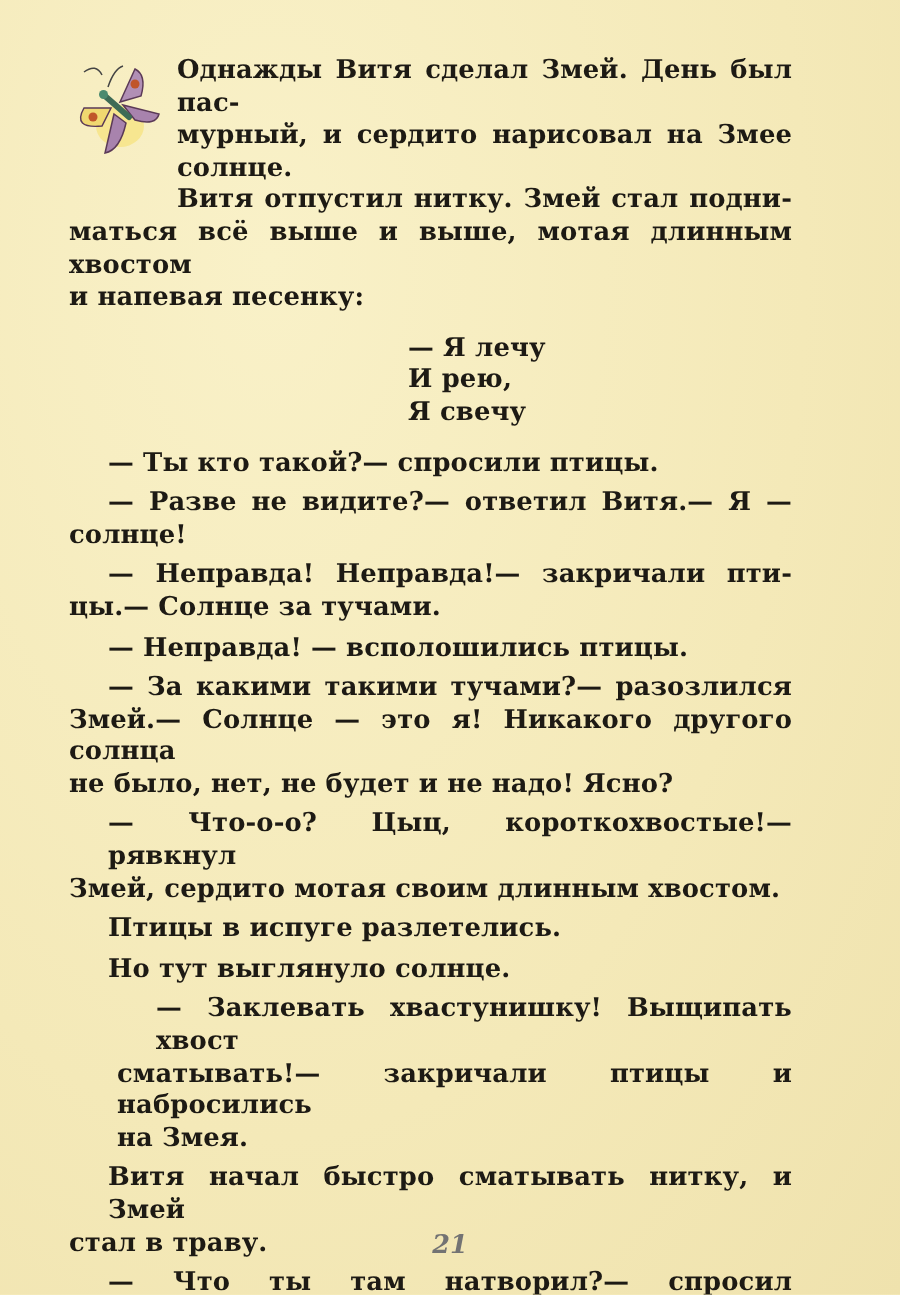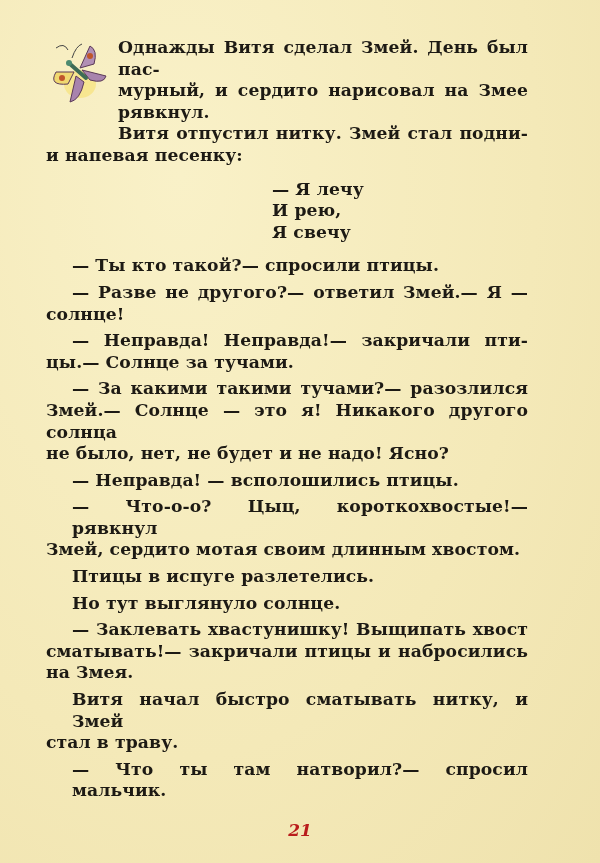--- a/index.html
+++ b/index.html
@@ -20,21 +20,21 @@
     }
     .p { margin: 0; text-align: justify; text-indent: 26px; }
     .p.first { text-indent: 0; padding-left: 72px; }
     .p.gap { margin-top: 5px; }
     .line { display: block; text-align: justify; text-align-last: justify; }
     .line.last { text-align-last: left; }
     .poem { margin: 12px 0 12px 182px; }
     .poem div { line-height: 21.6px; margin-left: 44px; }
     .pagenum {
       position: absolute; left: 0; width: 600px; top: 820px; text-align: center;
-      font-size: 17px; font-style: italic; font-weight: bold; color: #b91c1c;
+      font-size: 17px; font-style: italic; font-weight: bold; color: #737373;
     }
   </style>
 </head>
 <body>
 
 <div class="page">
   <svg class="butterfly" viewBox="0 0 66 66">
     <ellipse cx="34" cy="44" rx="16" ry="14" fill="#f6e27a" opacity="0.7"></ellipse>
     <path d="M22 10 Q18 2 10 8" stroke="#444" stroke-width="1" fill="none"></path>
     <path d="M26 18 Q30 6 36 4" stroke="#444" stroke-width="1" fill="none"></path>
@@ -45,64 +45,65 @@
     <circle cx="16" cy="38" r="3" fill="#c0552a"></circle>
     <circle cx="44" cy="16" r="3" fill="#c0552a"></circle>
     <path d="M24 24 L40 38" stroke="#3e6b56" stroke-width="4" stroke-linecap="round"></path>
     <circle cx="23" cy="23" r="3" fill="#4c8a6f"></circle>
   </svg>
 
   <div class="text">
     <p class="p first">
       <span class="line">Однажды Витя сделал Змей. День был пас-</span>
       <span class="line">мурный, и сердито нарисовал на Змее</span>
-      <span class="line last">рявкнул.</span>
+      <span class="line last">солнце.</span>
     </p>
     <p class="p" style="text-indent:0;">
       <span class="line" style="padding-left:72px;">Витя отпустил нитку. Змей стал подни-</span>
+      <span class="line">маться всё выше и выше, мотая длинным хвостом</span>
       <span class="line last">и напевая песенку:</span>
     </p>
 
     <div class="poem">
       <div>— Я лечу</div>
       <div style="padding-left:0;">И рею,</div>
       <div>Я свечу</div>
     </div>
 
     <div id="paras">
         <p class="p gap" style="text-indent: 0px;">
           <span class="line last" style="padding-left: 26px;">— Ты кто такой?— спросили птицы.</span>
         </p>
         <p class="p gap" style="text-indent: 0px;">
-          <span class="line" style="padding-left: 26px;">— Разве не другого?— ответил Змей.— Я —</span>
+          <span class="line" style="padding-left: 26px;">— Разве не видите?— ответил Витя.— Я —</span>
           <span class="line last">солнце!</span>
         </p>
         <p class="p gap" style="text-indent: 0px;">
           <span class="line" style="padding-left: 26px;">— Неправда! Неправда!— закричали пти-</span>
           <span class="line last">цы.— Солнце за тучами.</span>
         </p>
         <p class="p gap" style="text-indent: 0px;">
+          <span class="line last" style="padding-left: 26px;">— Неправда! — всполошились птицы.</span>
+        </p>
+        <p class="p gap" style="text-indent: 0px;">
           <span class="line" style="padding-left: 26px;">— За какими такими тучами?— разозлился</span>
           <span class="line">Змей.— Солнце — это я! Никакого другого солнца</span>
           <span class="line last">не было, нет, не будет и не надо! Ясно?</span>
-        </p>
-        <p class="p gap" style="text-indent: 0px;">
-          <span class="line last" style="padding-left: 26px;">— Неправда! — всполошились птицы.</span>
         </p>
         <p class="p gap" style="text-indent: 0px;">
           <span class="line" style="padding-left: 26px;">— Что-о-о? Цыц, короткохвостые!— рявкнул</span>
           <span class="line last">Змей, сердито мотая своим длинным хвостом.</span>
         </p>
         <p class="p gap" style="text-indent: 0px;">
           <span class="line last" style="padding-left: 26px;">Птицы в испуге разлетелись.</span>
         </p>
         <p class="p gap" style="text-indent: 0px;">
           <span class="line last" style="padding-left: 26px;">Но тут выглянуло солнце.</span>
         </p>
-        <p class="p gap" style="text-indent: 0px;">
+        <p class="p gap" style="text-indent: 0px; margin-left: 32px;">
           <span class="line" style="padding-left: 26px;">— Заклевать хвастунишку! Выщипать хвост</span>
           <span class="line">сматывать!— закричали птицы и набросились</span>
           <span class="line last">на Змея.</span>
         </p>
         <p class="p gap" style="text-indent: 0px;">
           <span class="line" style="padding-left: 26px;">Витя начал быстро сматывать нитку, и Змей</span>
           <span class="line last">стал в траву.</span>
         </p>
         <p class="p gap" style="text-indent: 0px;">
           <span class="line last" style="padding-left: 26px;">— Что ты там натворил?— спросил мальчик.</span>

